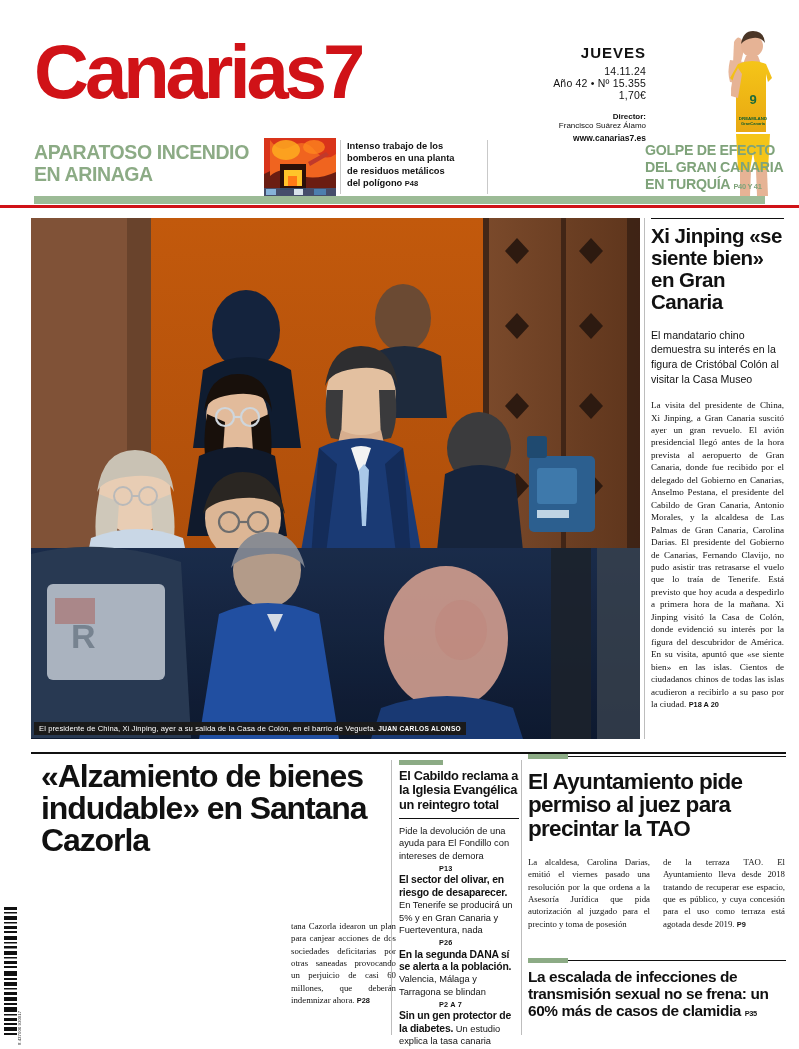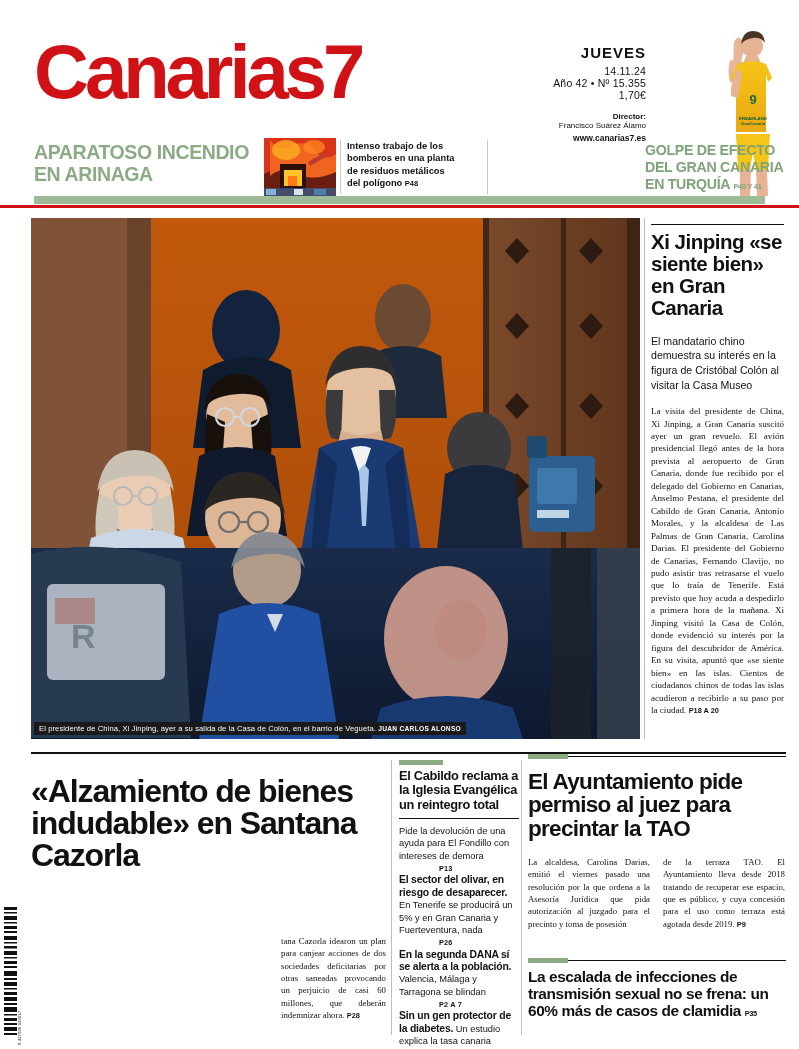--- a/index.html
+++ b/index.html
@@ -40,32 +40,32 @@
   .redline{position:absolute;left:0;top:205px;width:799px;height:3px;background:#d01217;}
 
   
   #photo{position:absolute;left:31px;top:218px;width:609px;height:521px;overflow:hidden;background:#3b2a1e;}
   #photo svg{display:block;}
   .caption{position:absolute;left:34px;top:722px;max-width:600px;background:#1a1a1a;color:#fff;
            font-size:7.6px;padding:2px 5px;letter-spacing:.1px;}
   .caption .credit{font-weight:bold;font-size:6.6px;letter-spacing:.3px;}
 
   
-  #xicol{position:absolute;left:651px;top:224px;width:133px;}
+  #xicol{position:absolute;left:651px;top:218px;width:133px;}
   .xi-rule{width:133px;height:1px;background:#111;margin-bottom:6px;}
   .xi-head{font-size:20.5px;font-weight:bold;line-height:1.07;letter-spacing:-.5px;color:#111;}
   .xi-sub{font-size:10.6px;line-height:1.38;color:#111;margin-top:15px;font-weight:400;}
   .xi-body{font-family:"Liberation Serif",serif;font-size:9.1px;line-height:1.37;
            text-align:justify;color:#111;margin-top:13px;}
   .xi-body .pg{font-family:"Liberation Sans",sans-serif;font-weight:bold;font-size:7.4px;}
   .vsep{position:absolute;left:644px;top:218px;width:1px;height:521px;background:#bdbdbd;}
   #blackline{position:absolute;left:31px;top:752px;width:755px;height:2px;background:#111;}
 
   
-  #story1{position:absolute;left:31px;top:760px;width:355px;margin-top:15px;}
+  #story1{position:absolute;left:41px;top:760px;width:355px;}
   #story1 .h1{font-size:32px;font-weight:bold;line-height:1.0;letter-spacing:-1.1px;color:#111;}
   #story1 .lead{font-size:12.4px;line-height:1.32;color:#111;margin-top:23px;width:125px;
                 position:absolute;left:0;top:160px;}
   .s1-col2{position:absolute;left:135px;top:160px;width:105px;font-family:"Liberation Serif",serif;
            font-size:8.8px;line-height:1.4;text-align:justify;}
   .s1-col3{position:absolute;left:250px;top:160px;width:105px;font-family:"Liberation Serif",serif;
            font-size:8.8px;line-height:1.4;text-align:justify;}
   .s1-col2 .pg,.s1-col3 .pg{font-family:"Liberation Sans",sans-serif;font-weight:bold;font-size:7.4px;}
 
   

